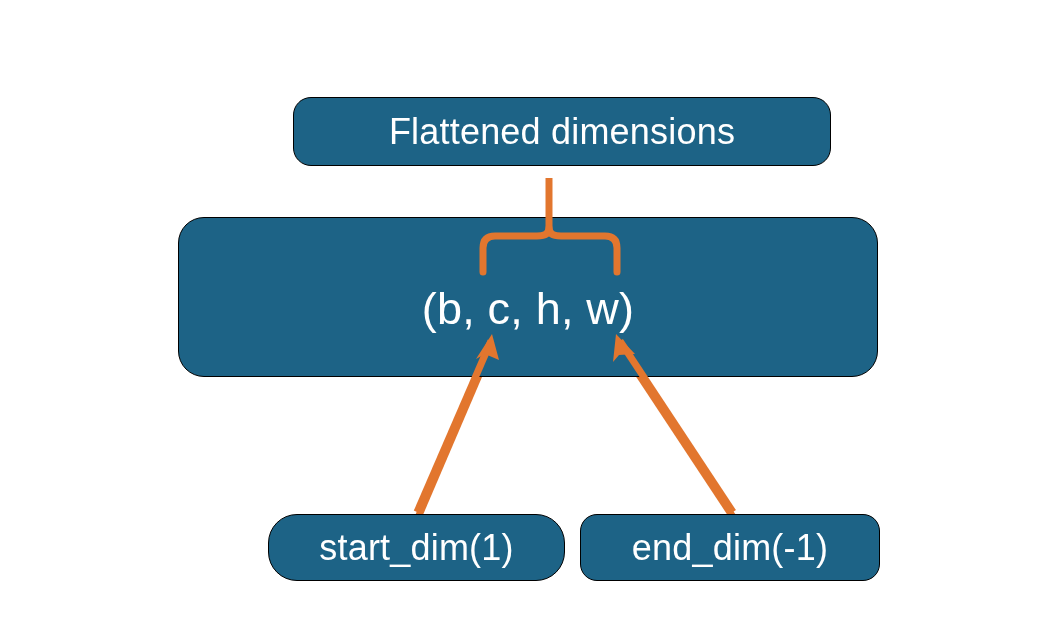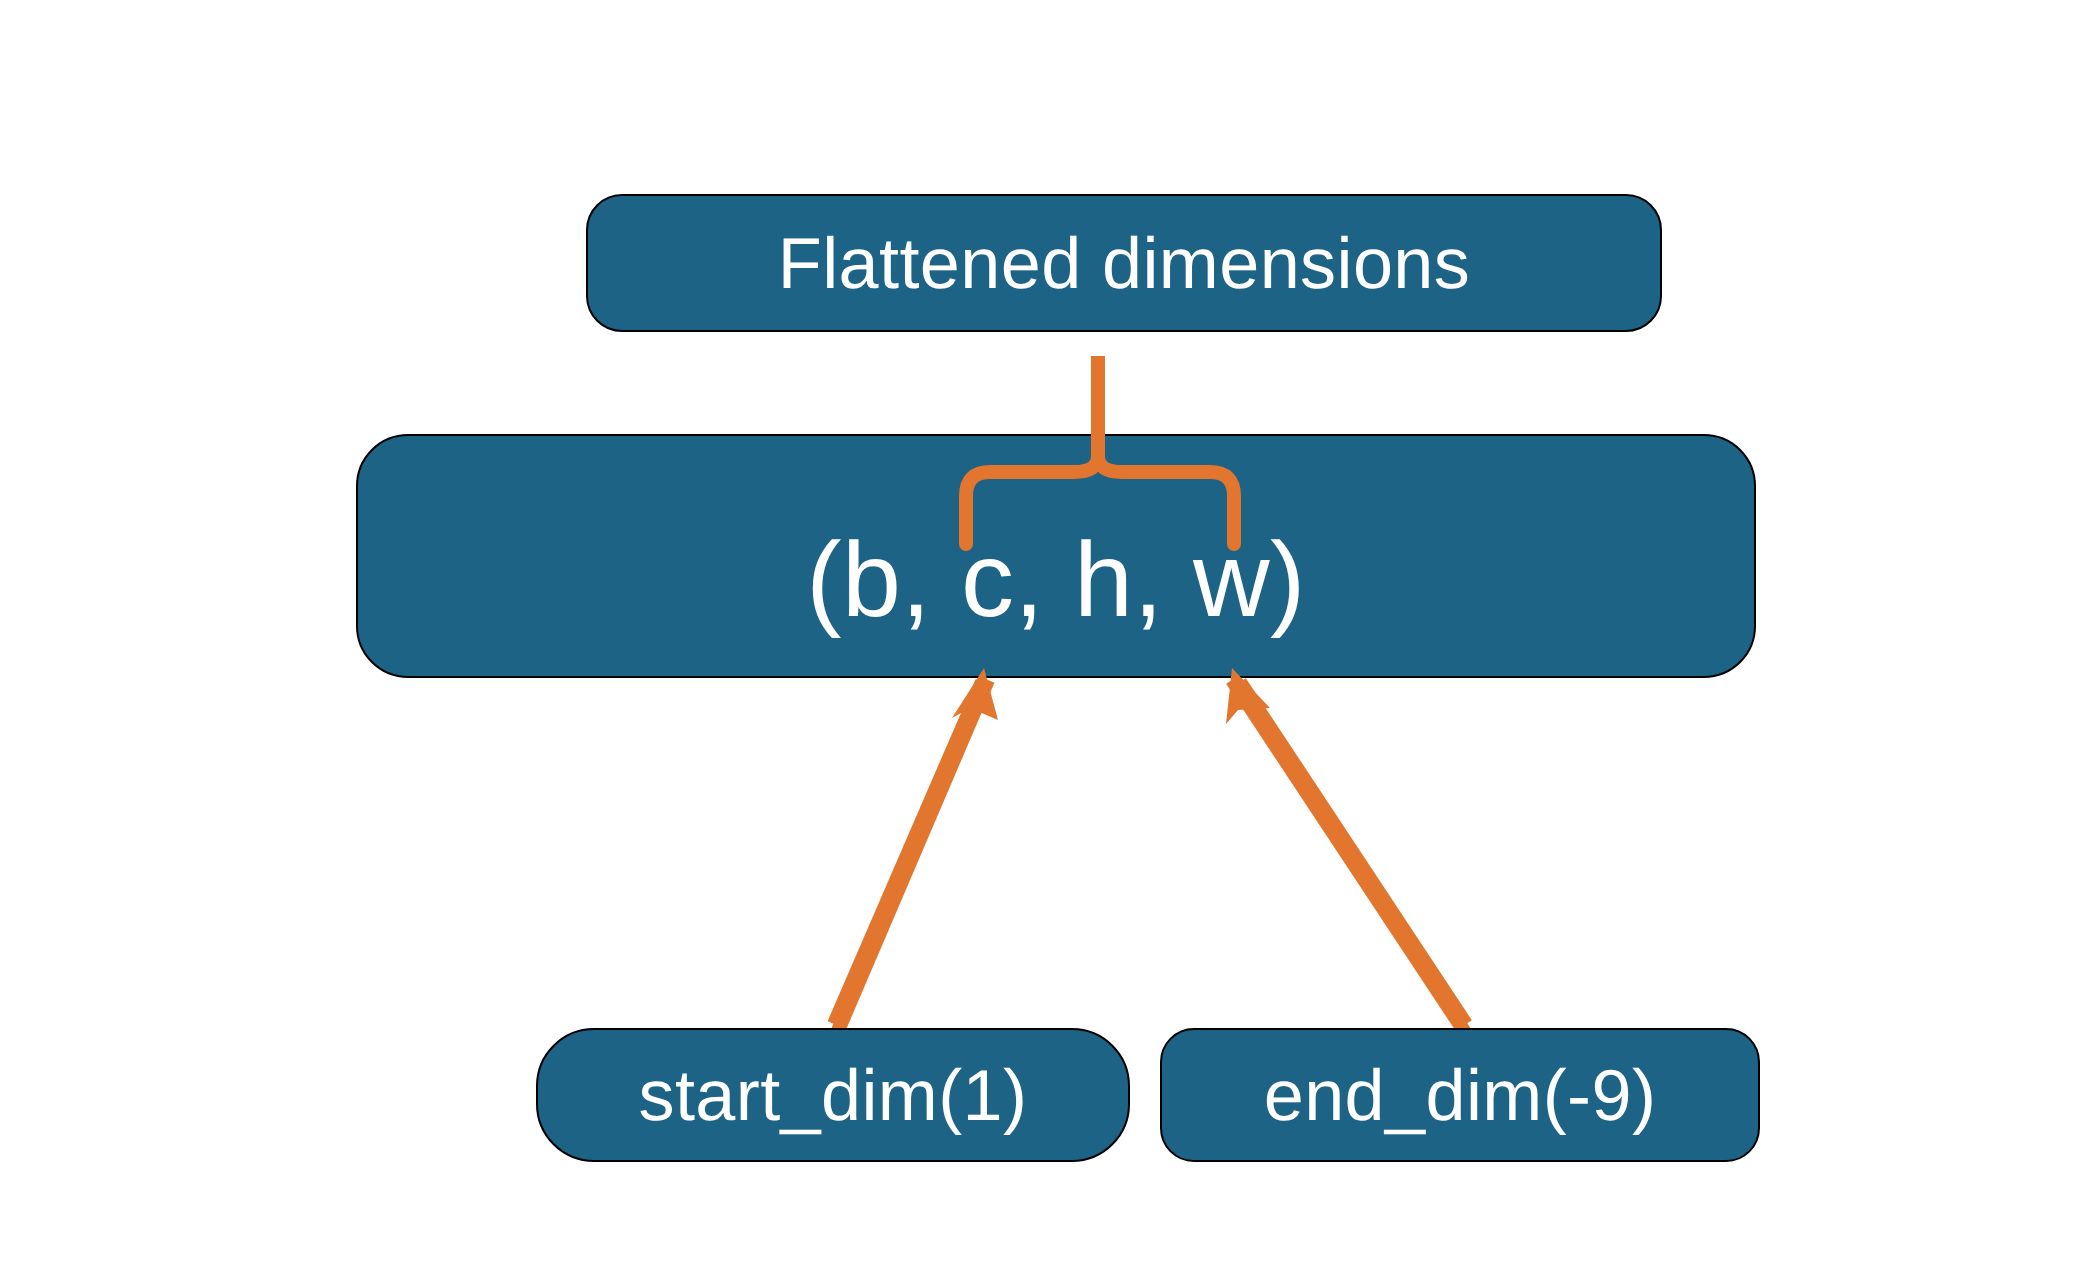--- a/index.html
+++ b/index.html
@@ -43,22 +43,22 @@
     width: 538px;
     height: 69px;
     font-size: 36px;
     border-radius: 18px;
   }
 
   #node-shape {
     left: 178px;
     top: 217px;
     width: 700px;
-    height: 122px;
-    font-size: 53px;
+    height: 160px;
+    font-size: 45px;
     border-radius: 26px;
   }
   #node-shape .label {
     position: relative;
     top: 12px;
   }
 
   #node-start-dim {
     left: 268px;
     top: 514px;
@@ -113,21 +113,21 @@
 
   <div class="node" id="node-shape">
     <span class="label">(b, c, h, w)</span>
   </div>
 
   <div class="node" id="node-start-dim">
     <span class="label">start_dim(1)</span>
   </div>
 
   <div class="node" id="node-end-dim">
-    <span class="label">end_dim(-9)</span>
+    <span class="label">end_dim(-1)</span>
   </div>
 
   <svg id="connectors" viewBox="0 0 1038 632">
 
     <path d="M 549 178 L 549 232" fill="none" stroke="#e2762e" stroke-width="7" stroke-linecap="butt"></path>
 
     <path d="M 483 272
              L 483 248
              Q 483 236 495 236
              L 537 236

